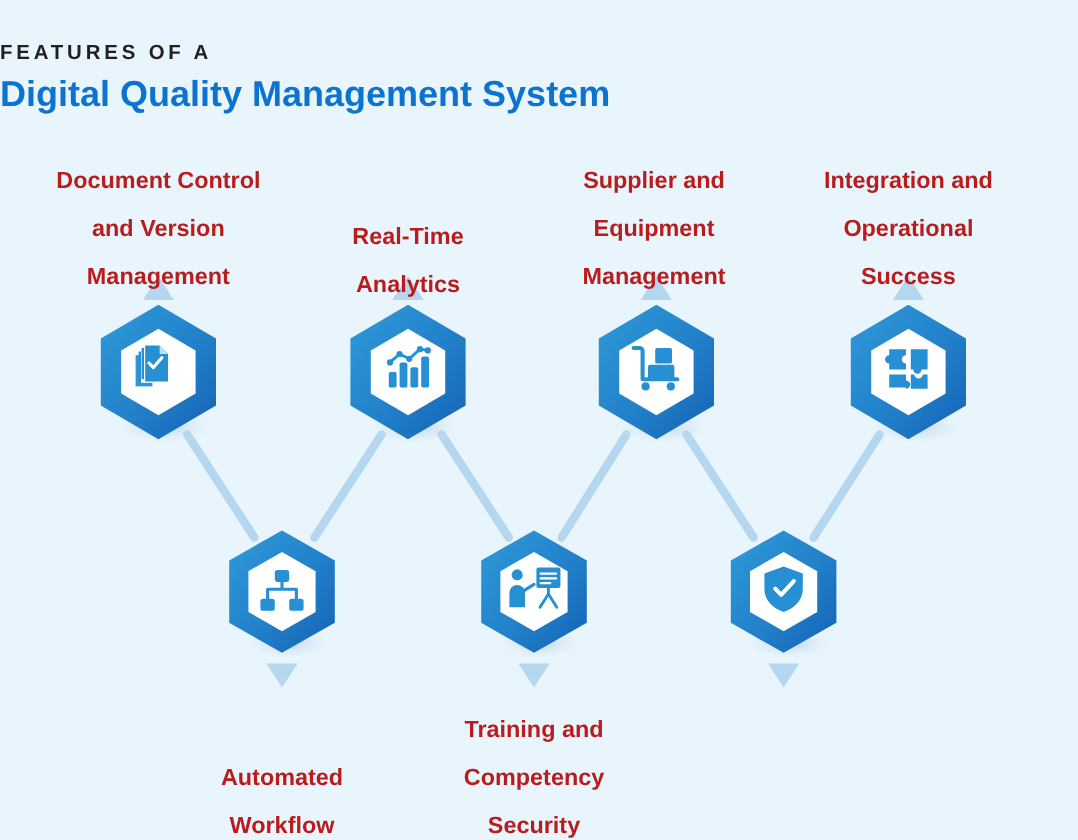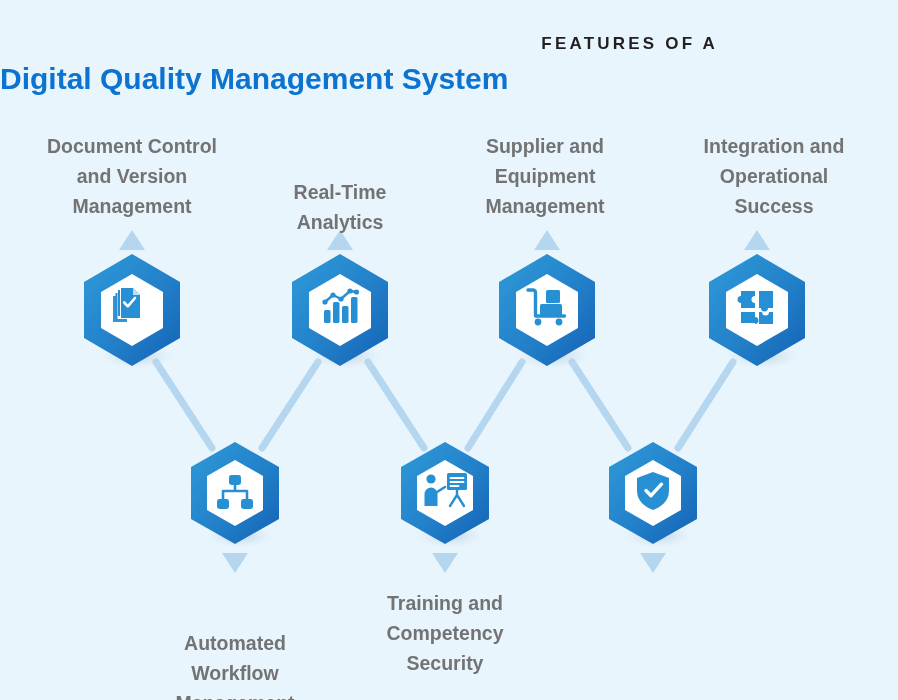--- a/index.html
+++ b/index.html
@@ -9,24 +9,23 @@
     font-family:"Liberation Sans", sans-serif;
     position:relative;
     overflow:hidden;
   }
 
   
   #header { position:absolute; left:0; top:0; width:898px; height:115px; }
 
   #eyebrow {
     position:absolute; left:0; top:34px; width:718px;
-    text-align:right;
+    text-align:left;
     font-size:17px; font-weight:700; letter-spacing:3.2px;
     color:#231f20;
-    padding-left:43px;
   }
   #maintitle {
     position:absolute; left:0; top:62px; width:898px;
     text-align:left;
     font-size:30px; font-weight:700; letter-spacing:0px;
     color:#0c74d0;
   }
 
   
   #logo { position:absolute; right:18px; top:11px; width:112px; height:58px; }
@@ -35,22 +34,22 @@
   
   #stage { position:absolute; left:0; top:0; width:898px; height:700px; }
   #wires { position:absolute; left:0; top:0; width:898px; height:700px; }
 
   
   .label {
     position:absolute;
     text-align:center;
     font-size:19.5px;
     font-weight:700;
-    line-height:30px;
-    color:#737373;
+    line-height:40px;
+    color:#b91c1c;
     white-space:pre-line;
   }
 
   
   .node { position:absolute; width:104px; height:116px; }
   .node.sm { width:96px; height:107px; }
   .node svg { display:block; overflow:visible; }
 </style>
 </head>
 <body>
@@ -112,21 +111,21 @@
 and Version
 Management</div>
 
   <div class="label" style="left:230px; top:161px; width:220px;margin-top:16px;">Real-Time
 Analytics</div>
 
   <div class="label" style="left:435px; top:131px; width:220px;">Supplier and
 Equipment
 Management</div>
 
-  <div class="label" style="left:664px; top:131px; width:220px;">Integration and
+  <div class="label" style="left:647px; top:131px; width:220px;">Integration and
 Operational
 Success</div>
 
   <div class="label" style="left:125px; top:588px; width:220px;margin-top:40px;">Automated
 Workflow
 Management</div>
 
   <div class="label" style="left:335px; top:588px; width:220px;">Training and
 Competency
 Security</div>

